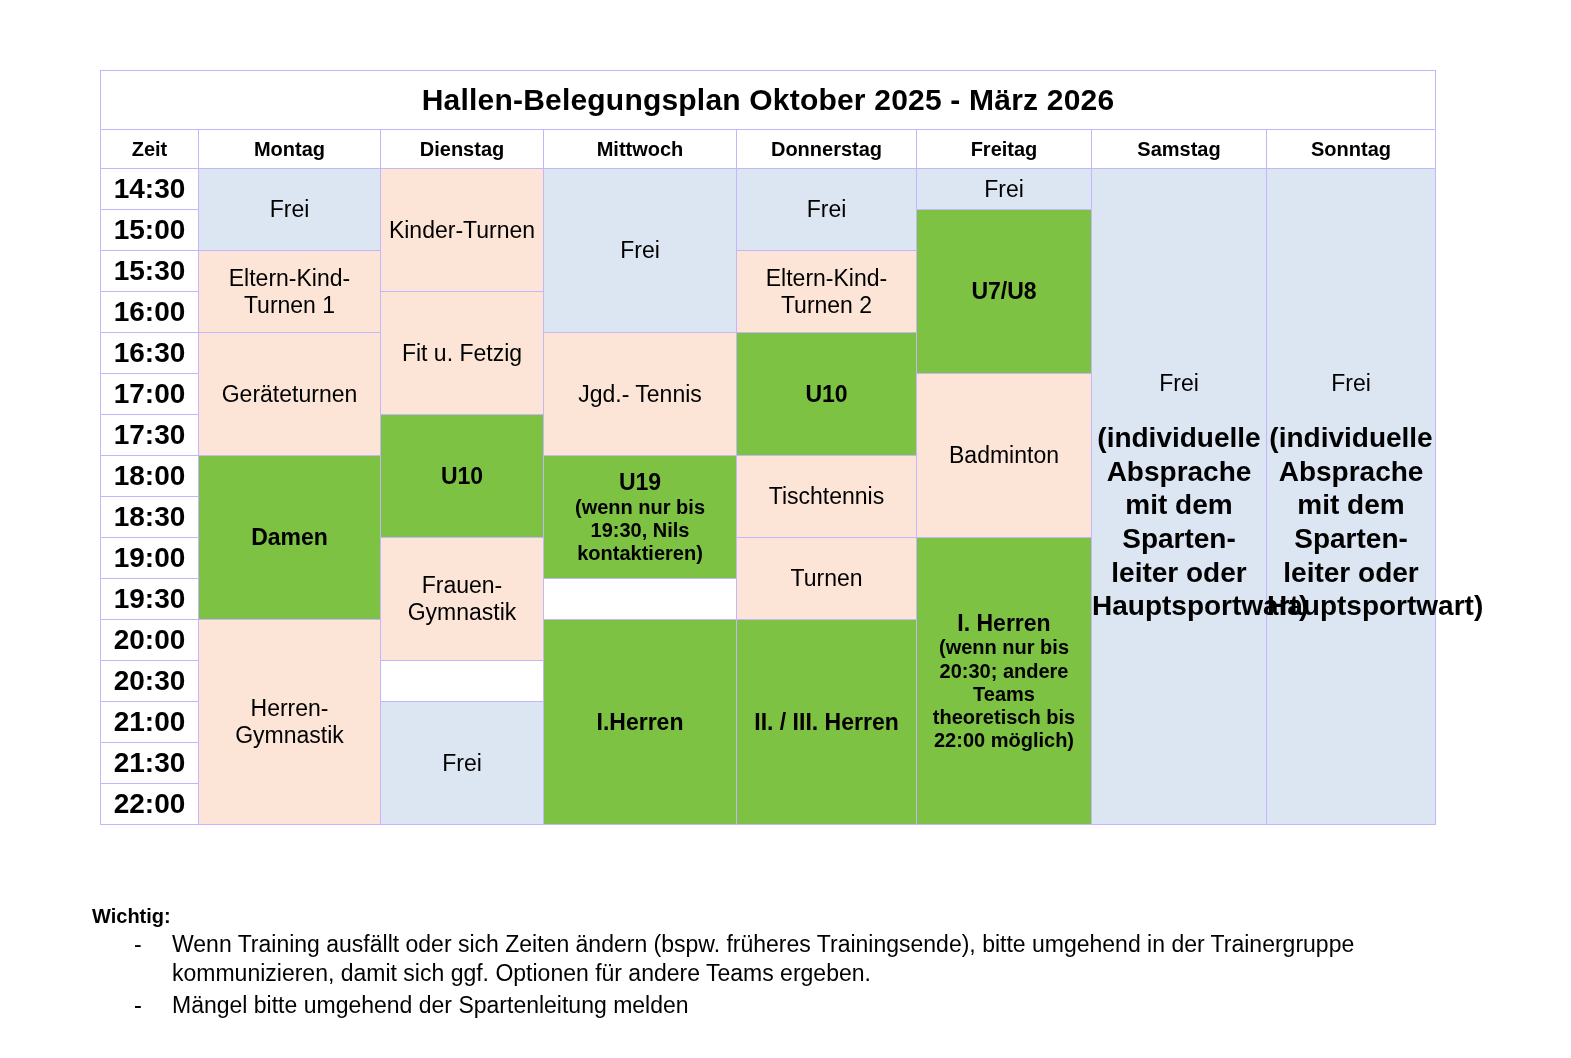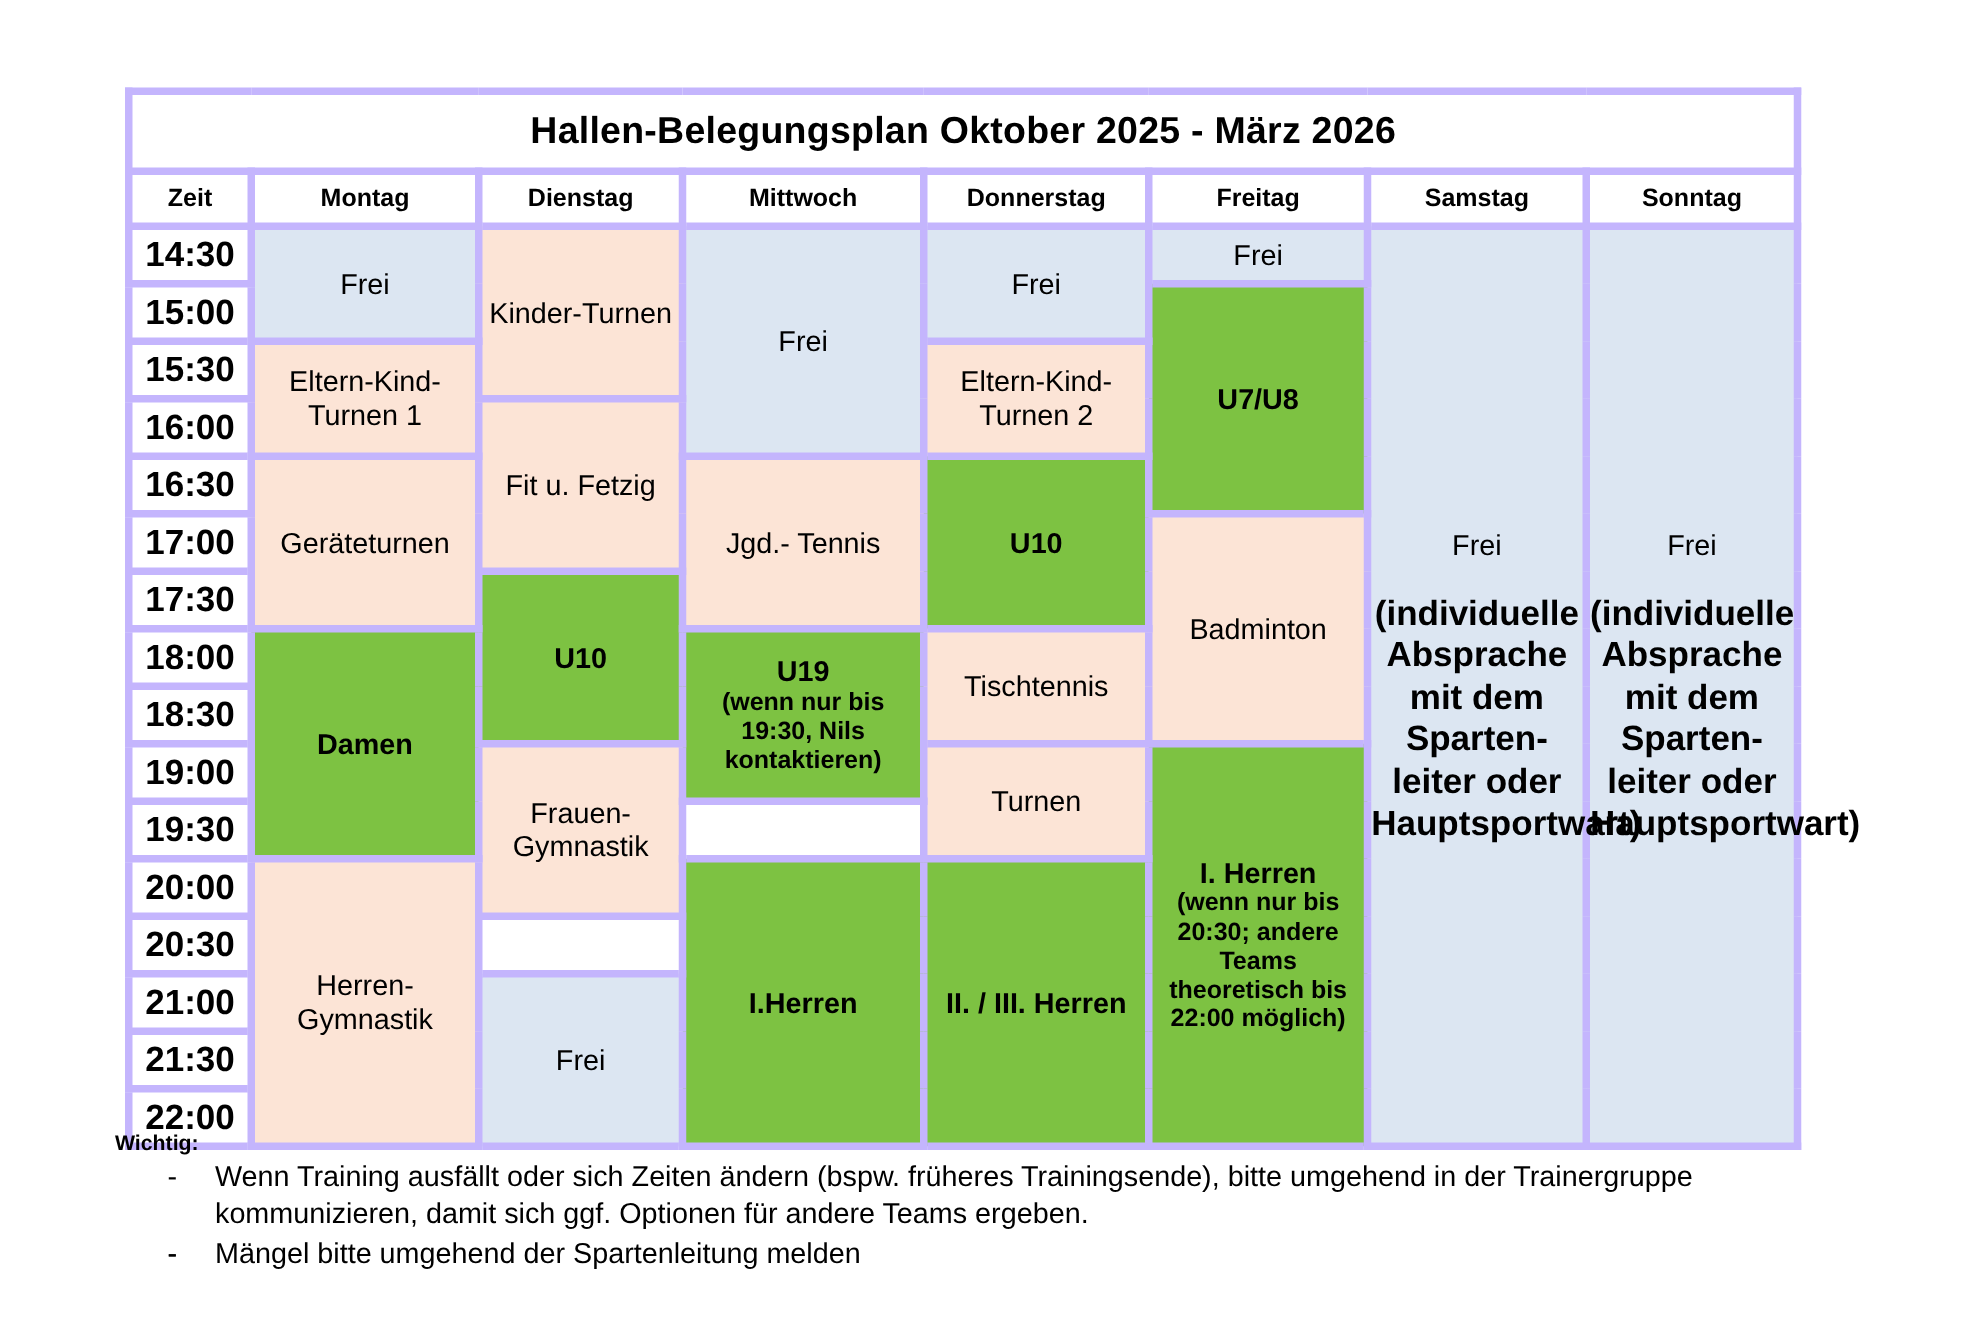--- a/index.html
+++ b/index.html
@@ -25,21 +25,21 @@
     top: 70px;
     width: 1335px;
   }
   table.plan {
     border-collapse: collapse;
     table-layout: fixed;
     width: 1335px;
     background: #ffffff;
   }
   table.plan td, table.plan th {
-    border: 6px solid #c4b5fd;
+    border: 1px solid #c4b5fd;
     padding: 0;
     text-align: center;
     vertical-align: middle;
   }
   .title-cell {
     height: 58px;
     font-size: 30px;
     font-weight: bold;
     letter-spacing: 0.2px;
   }
@@ -81,21 +81,21 @@
   }
   .cellpad { padding: 2px 6px; }
 
   .notes {
     position: absolute;
     left: 88px;
     top: 905px;
     width: 1420px;
   }
   .notes-title {
-    font-size: 17px;
+    font-size: 20px;
     font-weight: bold;
     margin: 0 0 2px 4px;
   }
   ul.note-list {
     list-style: none;
     margin: 0;
     padding: 0 0 0 46px;
   }
   ul.note-list li {
     position: relative;

